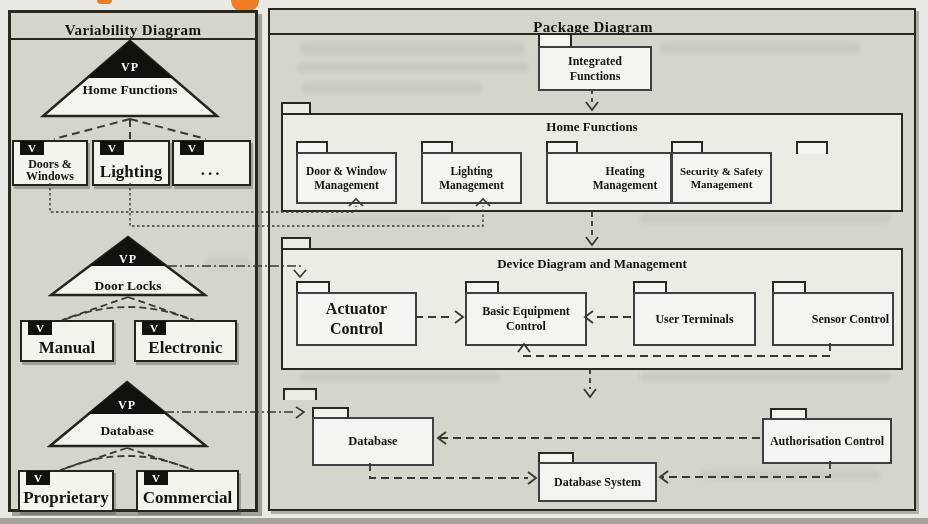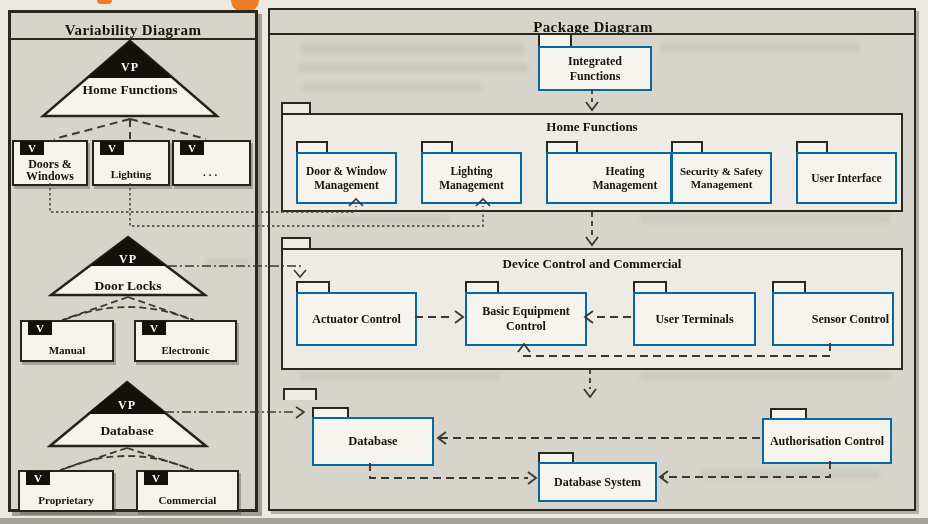--- a/index.html
+++ b/index.html
@@ -25,38 +25,38 @@
     position:absolute;background:#edebe4;border:2px solid #2b2820;
   }
   .container>.ctitle{
     position:absolute;left:0;right:0;top:4px;text-align:center;
     font-weight:bold;font-size:13px;
   }
   .tab{
     position:absolute;background:#edebe4;border:2px solid #2b2820;border-bottom:none;
   }
   .pkg{
-    position:absolute;background:#f6f4ee;border:2px solid #0369a1;
+    position:absolute;background:#f6f4ee;border:2px solid #404040;
     display:flex;align-items:center;justify-content:center;text-align:center;
   }
   .pkg .plabel{font-weight:bold;font-size:11.5px;line-height:1.22;padding:0 3px;}
   .ptab{background:#f6f4ee;}
   
   .vbox{
     position:absolute;background:#f5f3ec;border:2.5px solid #26231c;
     box-shadow:2px 3px 0 rgba(80,76,67,.38);
   }
   .vtag{
     position:absolute;top:-1px;left:6px;width:24px;height:14px;background:#14110c;
     color:#fff;display:flex;align-items:center;justify-content:center;
     font-weight:bold;font-size:11px;
   }
   .vlabel{
     position:absolute;left:0;right:0;bottom:1px;text-align:center;
-    font-weight:bold;font-size:11px;line-height:1.05;
+    font-weight:bold;font-size:17px;line-height:1.05;
   }
   .dots{letter-spacing:3px;}
   .tri-label{
     position:absolute;text-align:center;font-weight:bold;font-size:13.5px;line-height:1.15;
   }
   .vp-text{
     position:absolute;text-align:center;font-weight:bold;font-size:12px;color:#fff;
     letter-spacing:1px;
   }
   
@@ -152,31 +152,28 @@
   </div>
   <div class="tab ptab" style="left:546px;top:141px;width:28px;height:11px;z-index:6;"></div>
   <div class="pkg" style="left:546px;top:152px;width:90px;height:48px;z-index:6;padding-left:32px;">
     <div class="plabel">Heating Management</div>
   </div>
   <div class="tab ptab" style="left:671px;top:141px;width:28px;height:11px;z-index:6;"></div>
   <div class="pkg" style="left:671px;top:152px;width:97px;height:48px;z-index:6;">
     <div class="plabel" style="font-size:11px;">Security &amp; Safety Management</div>
   </div>
   <div class="tab ptab" style="left:796px;top:141px;width:28px;height:11px;z-index:6;"></div>
-  <div class="pkg" style="left:796px;top:152px;width:97px;height:48px;z-index:6;">
-    <div class="plabel">User Interface</div>
-  </div>
 
   <div class="tab" style="left:281px;top:237px;width:26px;height:11px;z-index:5;"></div>
   <div class="container" style="left:281px;top:248px;width:618px;height:118px;z-index:5;">
-    <div class="ctitle" style="top:6px;">Device Control and Commercial</div>
+    <div class="ctitle" style="top:6px;">Device Diagram and Management</div>
   </div>
   <div class="tab ptab" style="left:296px;top:281px;width:30px;height:11px;z-index:6;"></div>
   <div class="pkg" style="left:296px;top:292px;width:117px;height:50px;z-index:6;">
-    <div class="plabel" style="font-size:12px;">Actuator Control</div>
+    <div class="plabel" style="font-size:16px;">Actuator Control</div>
   </div>
   <div class="tab ptab" style="left:465px;top:281px;width:30px;height:11px;z-index:6;"></div>
   <div class="pkg" style="left:465px;top:292px;width:118px;height:50px;z-index:6;">
     <div class="plabel" style="font-size:12px;">Basic Equipment Control</div>
   </div>
   <div class="tab ptab" style="left:633px;top:281px;width:30px;height:11px;z-index:6;"></div>
   <div class="pkg" style="left:633px;top:292px;width:119px;height:50px;z-index:6;">
     <div class="plabel" style="font-size:12px;">User Terminals</div>
   </div>
   <div class="tab ptab" style="left:772px;top:281px;width:30px;height:11px;z-index:6;"></div>

